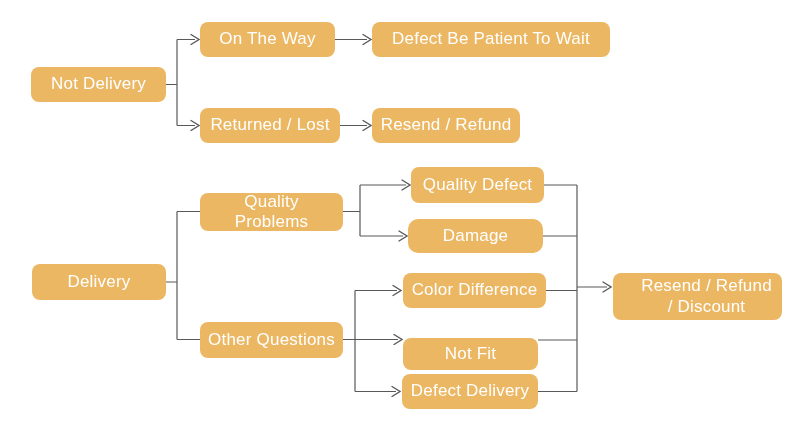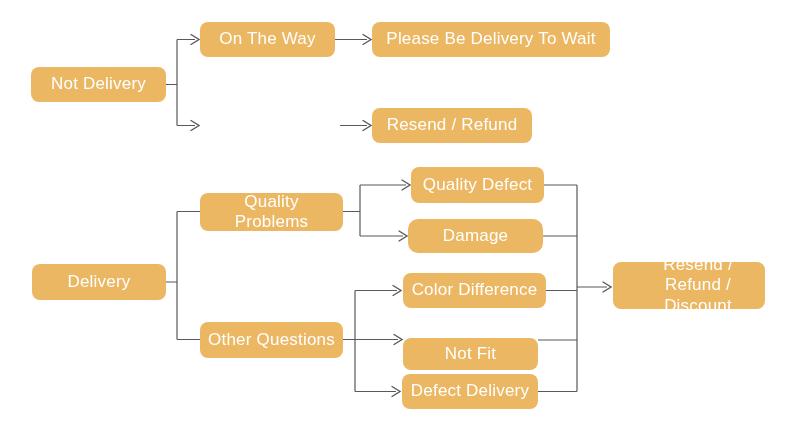--- a/index.html
+++ b/index.html
@@ -45,30 +45,30 @@
     line-height: 1.2;
     padding: 0 6px;
     box-sizing: border-box;
     letter-spacing: 0.2px;
   }
   
   .n-not-received     { left:31px;  top:67px;  width:135px; height:35px; }
   .n-on-the-way       { left:200px; top:22px;  width:135px; height:35px; }
   .n-returned-lost    { left:200px; top:108px; width:140px; height:35px; }
   .n-please-wait      { left:372px; top:22px;  width:238px; height:35px; }
-  .n-resend-refund    { left:372px; top:108px; width:160px; height:35px; }
+  .n-resend-refund    { left:372px; top:108px; width:148px; height:35px; }
   .n-received         { left:32px;  top:264px; width:134px; height:36px; }
   .n-quality-problems { left:200px; top:193px; width:143px; height:38px; }
   .n-other-questions  { left:200px; top:322px; width:143px; height:36px; }
   .n-quality-defect   { left:411px; top:167px; width:133px; height:36px; }
   .n-damage           { left:408px; top:219px; width:135px; height:34px;border-radius:10px; }
   .n-color-difference { left:403px; top:273px; width:143px; height:35px; }
   .n-not-fit          { left:403px; top:338px; width:135px; height:32px; }
   .n-wrong-delivery   { left:402px; top:374px; width:136px; height:35px; }
-  .n-resend-discount  { left:613px; top:262px; width:152px; height:47px;padding-left:24px; }
+  .n-resend-discount  { left:613px; top:273px; width:169px; height:47px;padding-left:24px; }
 </style>
 </head>
 <body>
 
 <div class="canvas">
 
   <svg class="edges" viewBox="0 0 800 442" xmlns="http://www.w3.org/2000/svg">
 
     <path class="edge" d="M166 84.5 H177 M177 39.5 V125.5 M177 39.5 H195 M177 125.5 H195 M335 39.5 H367 M340 125.5 H367"></path>
     <path class="head" d="M191 34.5 L199 39.5 L191 44.5 M191 120.5 L199 125.5 L191 130.5 M363 34.5 L371 39.5 L363 44.5 M363 120.5 L371 125.5 L363 130.5"></path>
@@ -84,22 +84,25 @@
     <path class="edge" d="M544 185 H577 M543 236 H577 M546 290.5 H577 M538 340 H577 M538 391.5 H577 M577 185 V391.5 M577 287 H607"></path>
     <path class="head" d="M603 282 L611 287 L603 292"></path>
   </svg>
 
   <div class="node n-not-received">
     <span>Not Delivery</span>
   </div>
   <div class="node n-on-the-way">
     <span>On The Way</span>
   </div>
+  <div class="node n-returned-lost">
+    <span>Returned / Lost</span>
+  </div>
   <div class="node n-please-wait">
-    <span>Please Be Delivery To Wait</span>
+    <span>Defect Be Patient To Wait</span>
   </div>
   <div class="node n-resend-refund">
     <span>Resend / Refund</span>
   </div>
   <div class="node n-received">
     <span>Delivery</span>
   </div>
   <div class="node n-quality-problems">
     <span>Quality Problems</span>
   </div>

